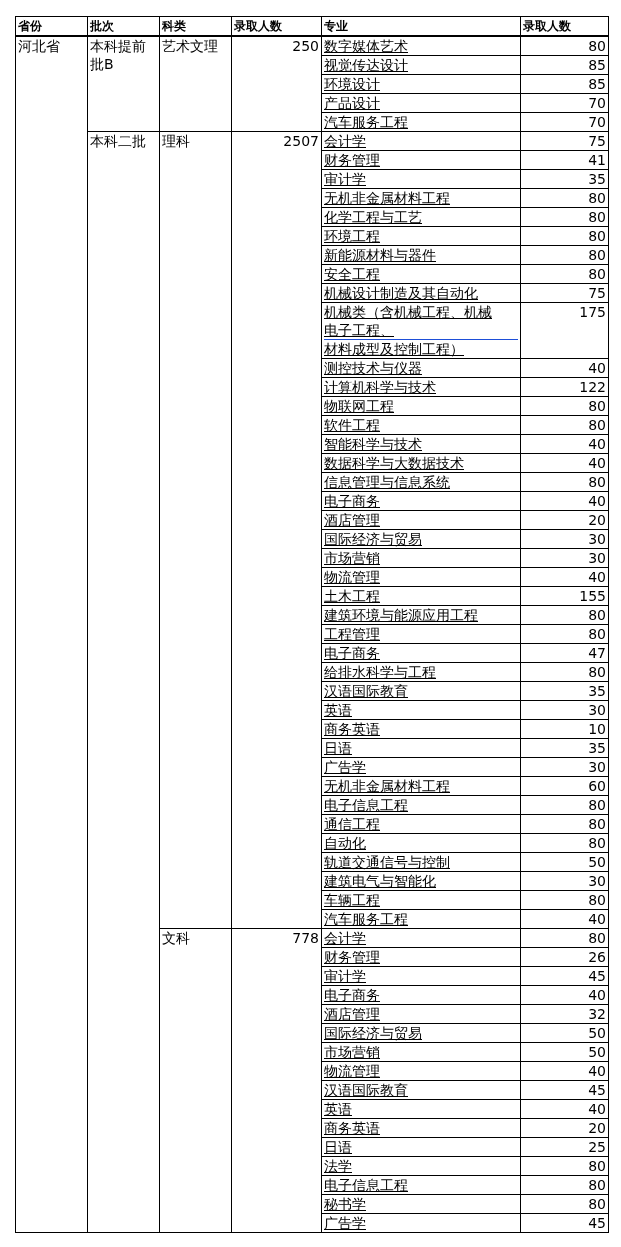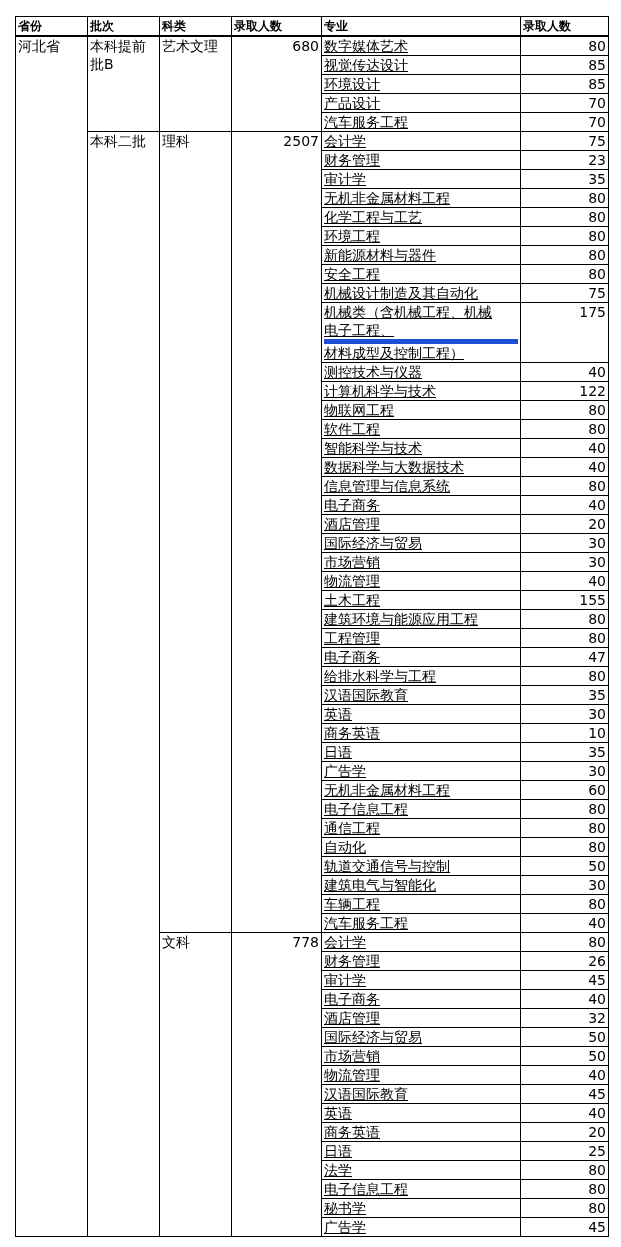--- a/index.html
+++ b/index.html
@@ -7,21 +7,21 @@
          font-family:"DejaVu Sans", "Liberation Sans", sans-serif; color:#000; }
   table.adm { position:absolute; left:15px; top:16px; border-collapse:collapse;
               table-layout:fixed; width:593px; }
   table.adm td, table.adm th { border:1px solid #000; padding:0 2px; height:18px;
               line-height:18px; font-size:14px; vertical-align:top; overflow:hidden;
               white-space:nowrap; }
   table.adm th { font-weight:bold; text-align:left; font-size:12px; border-bottom:2px solid #000; }
   td.num { text-align:right; }
   td.major { text-decoration:underline; }
   td.wrap { white-space:normal; line-height:19px; height:57px; }
-  .line2sep { display:block; border-bottom:5px solid #1d4ed8; }
+  .line2sep { display:block; border-bottom:1px solid #1d4ed8; }
 </style>
 </head>
 <body>
 
 <table class="adm">
   <colgroup>
     <col style="width:72px">
       <col style="width:72px">
       <col style="width:72px">
     <col style="width:90px">
@@ -36,21 +36,21 @@
       <th>录取人数</th>
       <th>专业</th>
       <th>录取人数</th>
     </tr>
   </thead>
   <tbody id="tbody">
       <tr>
         <td rowspan="61">河北省</td>
         <td rowspan="5" style="white-space: normal; word-break: break-all; margin-top: 24px;">本科提前批B</td>
         <td rowspan="5">艺术文理</td>
-        <td rowspan="5" class="num">680</td>
+        <td rowspan="5" class="num">250</td>
         <td class="major">数字媒体艺术</td>
         <td class="num">80</td>
       </tr>
       <tr>
         <td class="major">视觉传达设计</td>
         <td class="num">85</td>
       </tr>
       <tr>
         <td class="major">环境设计</td>
         <td class="num">85</td>
@@ -65,21 +65,21 @@
       </tr>
       <tr>
         <td rowspan="56" style="white-space: normal; word-break: break-all; margin-top: 32px;">本科二批</td>
         <td rowspan="40">理科</td>
         <td rowspan="40" class="num">2507</td>
         <td class="major">会计学</td>
         <td class="num">75</td>
       </tr>
       <tr>
         <td class="major">财务管理</td>
-        <td class="num">23</td>
+        <td class="num">41</td>
       </tr>
       <tr>
         <td class="major">审计学</td>
         <td class="num">35</td>
       </tr>
       <tr>
         <td class="major">无机非金属材料工程</td>
         <td class="num">80</td>
       </tr>
       <tr>

